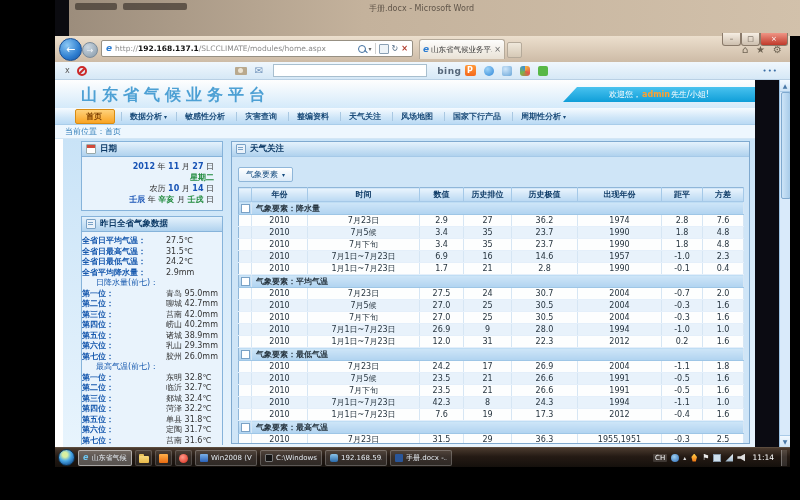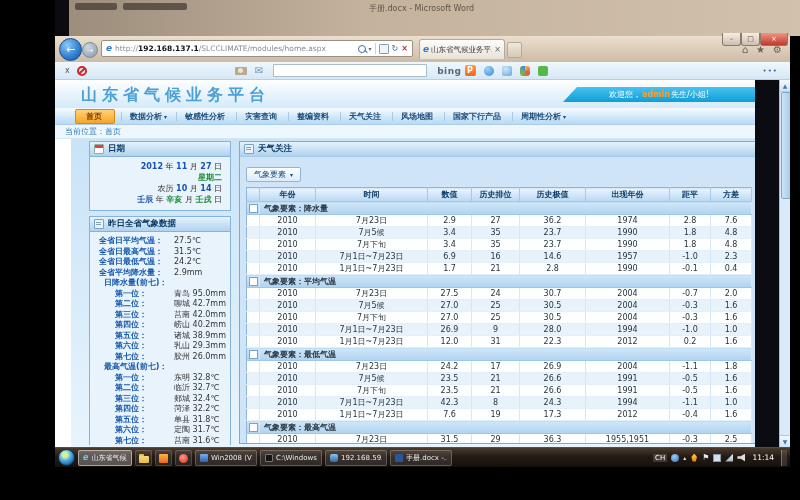--- a/index.html
+++ b/index.html
@@ -84,41 +84,41 @@
     padding-left:20px;box-sizing:border-box;border-bottom:1px solid #a9cdea;
     background:linear-gradient(#f6fbff,#cfe6f8 60%,#badaf4)}
   .nav-item{display:flex;align-items:center;font-size:8px;color:#1b4c7a;font-weight:bold;padding:2px 9px;position:relative}
   .nav-item+.nav-item::before{content:"";position:absolute;left:0;top:3px;bottom:3px;width:1px;background:#a9c8e2}
   .nav-item[data-active="true"]{background:linear-gradient(#ffd27c,#f9a423);border:1px solid #d98c12;border-radius:2px;
     color:#7c3f00;padding:1px 10px;margin-right:6px}
   .nv-arrow{font-size:6px;margin-left:2px}
   .crumb{position:absolute;left:0;top:45px;width:700px;height:14px;background:#eef7fe;border-bottom:1px solid #d3e6f5;
     font-size:8px;color:#2f7cb8;display:flex;align-items:center;justify-content:space-between;padding:0 10px;box-sizing:border-box}
   .crumb-right{display:flex;gap:16px}
-  .content{position:absolute;left:16px;top:59px;width:700px;height:308px;background:linear-gradient(#c9e3f7,#e8f4fd)}
+  .content{position:absolute;left:8px;top:59px;width:700px;height:308px;background:linear-gradient(#c9e3f7,#e8f4fd)}
 
   
   .sidebar{position:absolute;left:18px;top:2px;width:144px;height:304px;overflow:hidden}
   .panel{width:142px;margin-bottom:5px}
   .p-head{height:14px;background:linear-gradient(#e5f2fc,#b0d2ee);border:1px solid #86b3da;display:flex;
     align-items:center;gap:4px;padding:0 4px;color:#0d3a66;font-weight:bold;font-size:8.5px}
   .p-ico{width:8px;height:8px;flex:none;border-radius:1px;position:relative}
   .cal{background:#fff;border:1px solid #9aa}
   .cal::before{content:"";position:absolute;left:0;top:0;width:8px;height:3px;background:#d24a3a}
   .doc{background:#eaf2fa;border:1px solid #7aa2c6}
   .doc::before{content:"";position:absolute;left:1px;top:2px;width:5px;height:1px;background:#7aa2c6;box-shadow:0 2px 0 #7aa2c6}
   .p-body{border:1px solid #86b3da;border-top:none;background:#e9f3fc;overflow:hidden}
   .date-body{padding:4px 8px 5px;text-align:right;font-size:8px;line-height:11px;color:#333}
   [data-hl="b"]{color:#1753b5;font-weight:bold}
   [data-hl="g"]{color:#1f8a3c;font-weight:bold}
   [data-hl="p"]{color:#333}
   .wx-body{padding:4px 2px 4px 0;font-size:8px;line-height:10.5px}
-  .wx-label,.wx-rank{display:inline-block;width:82px;text-align:center;color:#1457ad;font-weight:bold;white-space:nowrap}
+  .wx-label,.wx-rank{display:inline-block;width:82px;text-align:left;color:#1457ad;font-weight:bold;white-space:nowrap}
   .wx-val,.wx-val2{color:#333;margin-left:2px;white-space:nowrap}
-  .wx-gtitle{color:#1457ad;font-weight:bold;padding-left:14px;white-space:nowrap}
+  .wx-gtitle{color:#1457ad;font-weight:normal;padding-left:14px;white-space:nowrap}
 
   .main-panel{position:absolute;left:168px;top:2px;width:519px;height:303px;border:1px solid #7fa9cf;
     background:#cfe5f7;overflow:hidden;box-sizing:border-box}
   .p-head.wide{border:none;border-bottom:1px solid #a5c9e8}
   .m-body{padding:5px 6px}
   .filter-btn{display:inline-flex;align-items:center;gap:4px;height:13px;padding:0 7px;border-radius:2px;
     background:linear-gradient(#ffffff,#dcebf8);border:1px solid #8fb6d9;font-size:8px;color:#134a7e}
   .fb-arrow{font-size:6px}
   table.grid{border-collapse:collapse;width:505px;margin-top:5px;background:#fdfefe;border:1px solid #8fb6d9;table-layout:fixed}
   col.w0{width:13px}col.w1{width:56px}col.w2{width:112px}col.w3{width:44px}col.w4{width:48px}

